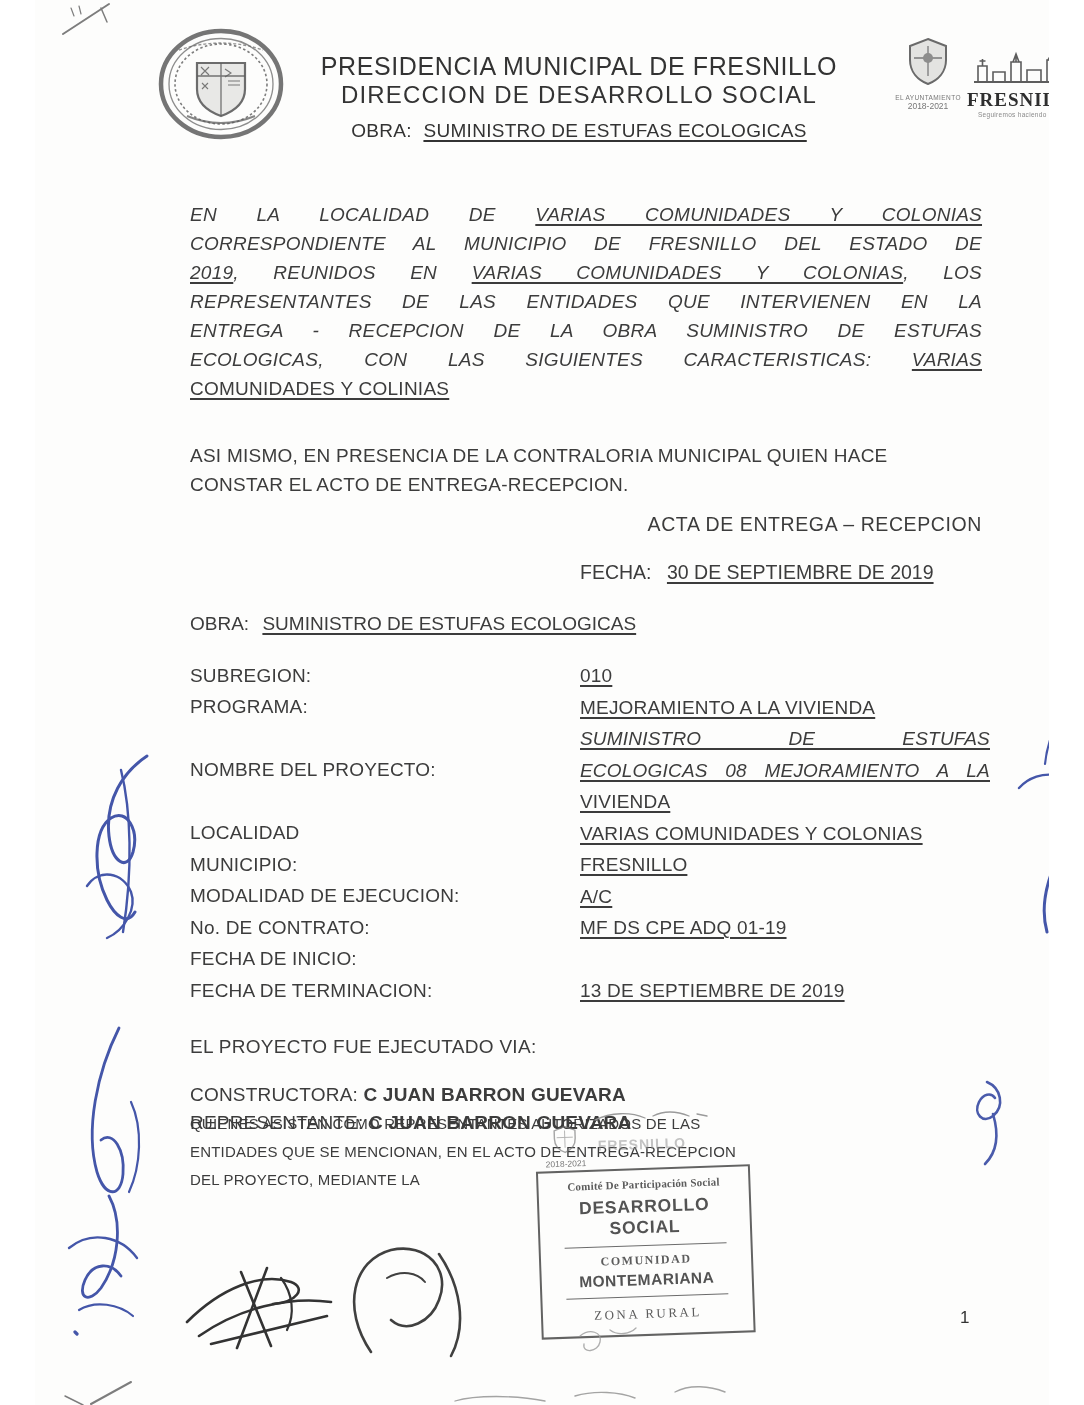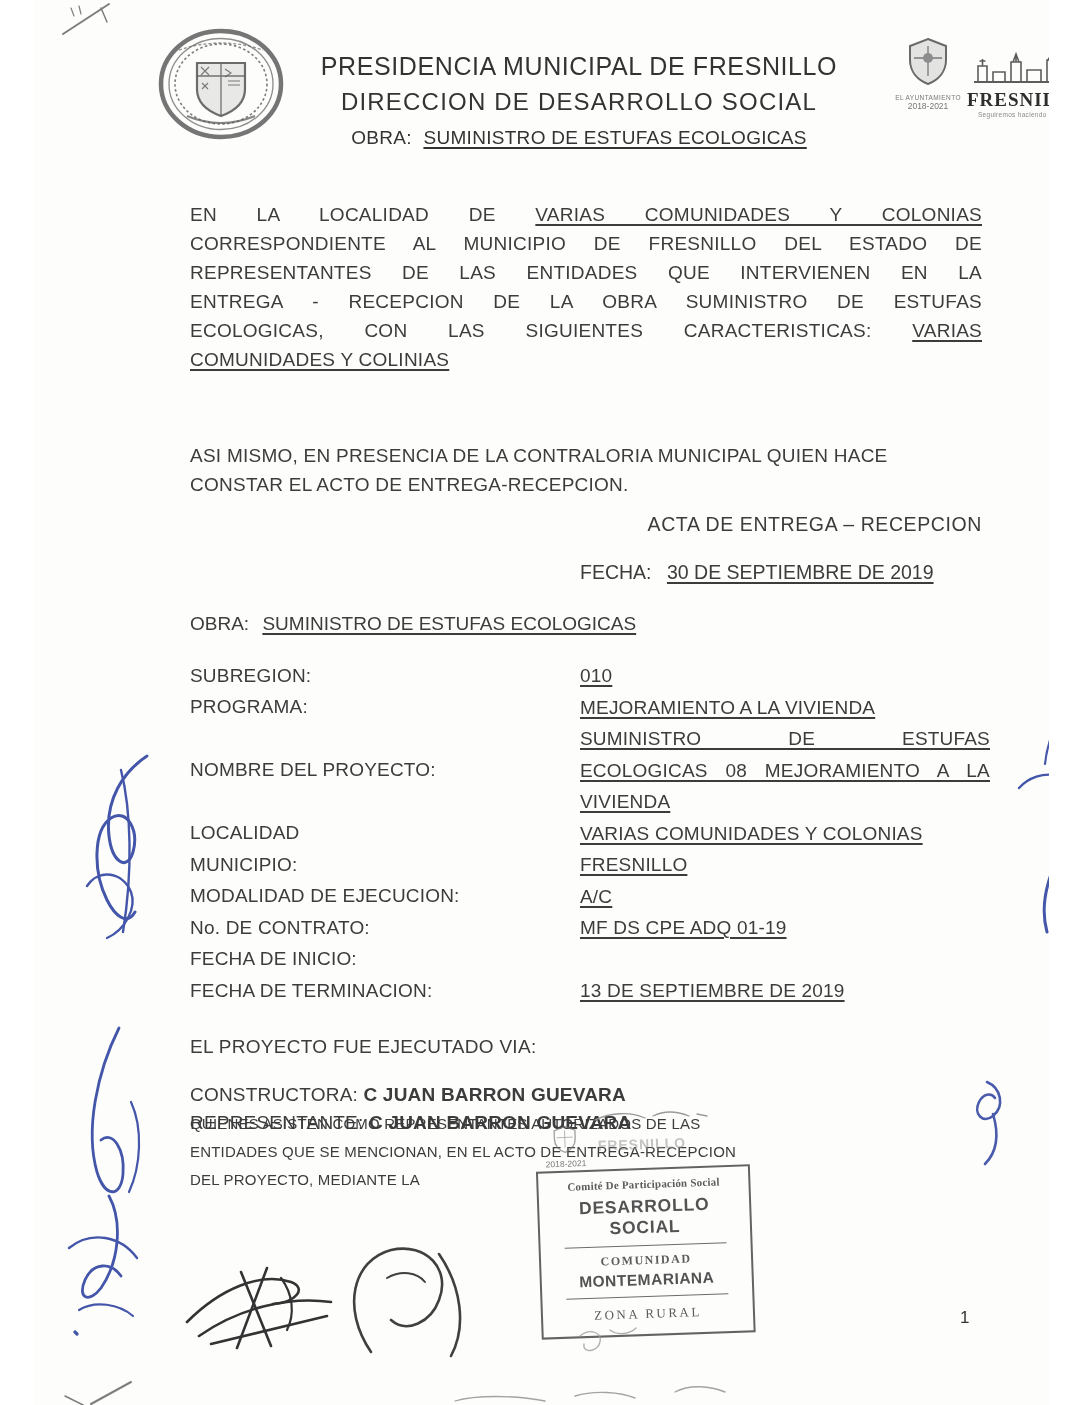--- a/index.html
+++ b/index.html
@@ -4,28 +4,28 @@
 <style>
   * { margin:0; padding:0; box-sizing:border-box; }
   html,body { background:#ffffff; }
   .page {
     position:relative; width:1014px; height:1405px; margin:0 auto;
     background:#fdfdfc; overflow:hidden;
     font-family:"Liberation Sans", sans-serif; color:#3c3c3c;
   }
   .abs { position:absolute; }
   .u { text-decoration:underline; text-decoration-thickness:1.6px; text-underline-offset:3px; }
-  .jline { text-align:justify; text-align-last:justify; }
+  .jline { text-align:justify; text-align-last:justify;font-style:italic; }
   .bold { font-weight:700; margin-left:0; }
 
   
   .seal   { left:114px; top:24px; width:144px; height:120px; }
   .titles { left:248px; top:52px; width:592px; text-align:center; color:#333; }
   .t1 { font-size:25px; letter-spacing:.6px; }
-  .t2 { font-size:24px; letter-spacing:1.2px; margin-top:7px; }
+  .t2 { font-size:24px; letter-spacing:1.2px; margin-top:0; }
   .t3 { font-size:19px; letter-spacing:.3px; margin-top:11px; }
   .logo-ayto { left:854px; top:36px; width:78px; text-align:center; color:#777; }
   .la-name  { font-size:6.5px; letter-spacing:.4px; margin-top:2px; }
   .la-years { font-size:8.5px; }
   .logo-fres { left:932px; top:44px; width:116px; text-align:center; }
   .lf-word { font-family:"Liberation Serif", serif; font-weight:700; font-size:19px; letter-spacing:1px; color:#2e2e2e; margin-top:1px; }
   .lf-tag  { font-size:6.5px; color:#8a8a8a; letter-spacing:.3px; }
 
   
   .intro   { left:155px; top:200px; width:792px; font-size:19px; line-height:29px; letter-spacing:.25px; }
@@ -117,20 +117,21 @@
         <path d="M2 38 h102" stroke-width="2"></path>
       </g>
     </svg>
     <div class="lf-word">FRESNILLO</div>
     <div class="lf-tag">Seguiremos haciendo historia</div>
   </div>
 
   <div class="abs intro">
       <div class="tline jline"><span>EN LA LOCALIDAD DE </span><span class="u">VARIAS COMUNIDADES Y COLONIAS</span></div>
       <div class="tline jline"><span>CORRESPONDIENTE AL MUNICIPIO DE FRESNILLO DEL ESTADO DE</span></div>
+      <div class="tline jline"><span class="u">2019</span><span>, REUNIDOS EN </span><span class="u">VARIAS COMUNIDADES Y COLONIAS</span><span>, LOS</span></div>
       <div class="tline jline"><span>REPRESENTANTES DE LAS ENTIDADES QUE INTERVIENEN EN LA</span></div>
       <div class="tline jline"><span>ENTREGA - RECEPCION DE LA OBRA SUMINISTRO DE ESTUFAS</span></div>
       <div class="tline jline"><span>ECOLOGICAS, CON LAS SIGUIENTES CARACTERISTICAS: </span><span class="u">VARIAS</span></div>
       <div class="tline"><span class="u">COMUNIDADES Y COLINIAS</span></div>
     </div>
 
   <div class="abs para2">
       <div class="tline"><span>ASI MISMO, EN PRESENCIA DE LA CONTRALORIA MUNICIPAL QUIEN HACE</span></div>
       <div class="tline"><span>CONSTAR EL ACTO DE ENTREGA-RECEPCION.</span></div>
     </div>

